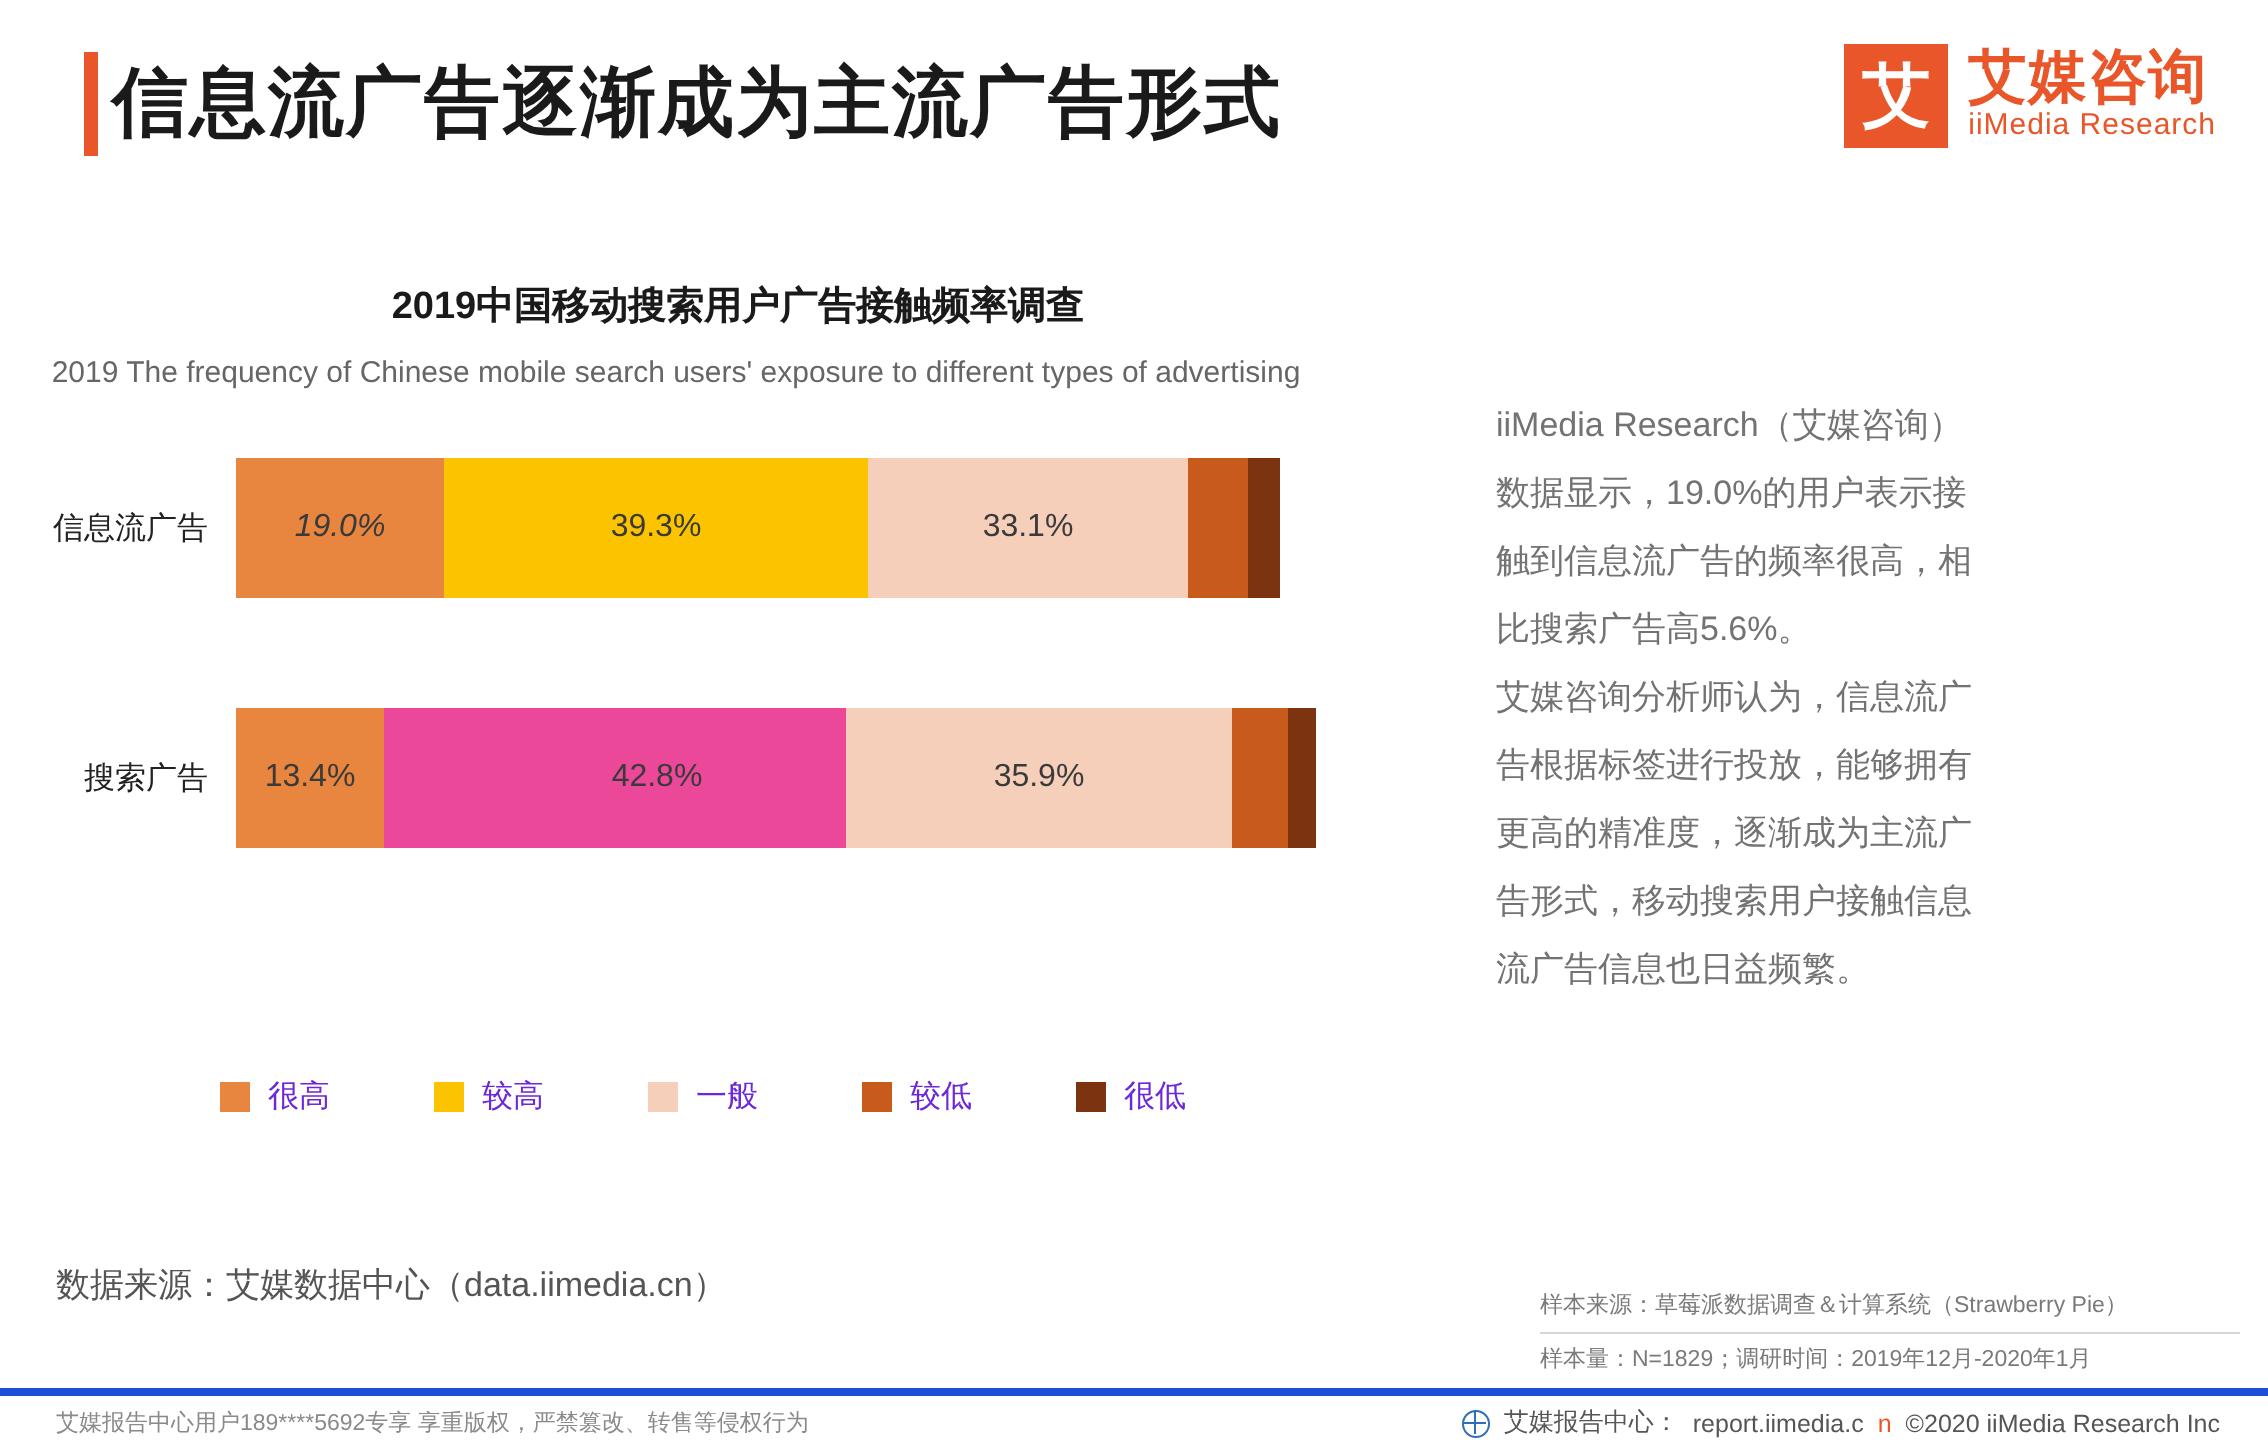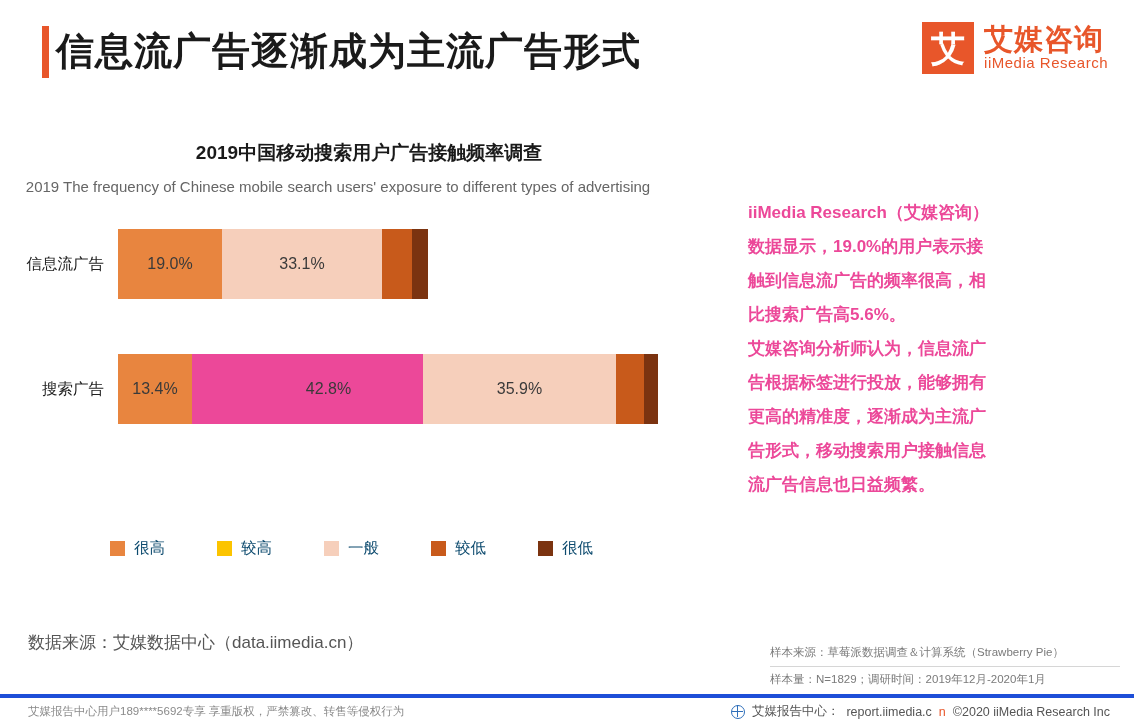--- a/index.html
+++ b/index.html
@@ -52,26 +52,26 @@
     display: flex; align-items: center; justify-content: center;
     font-size: 16px; color: #3a3a3a; overflow: hidden; white-space: nowrap;
   }
 
   .legend {
     position: absolute; left: 110px; top: 398px;
     display: flex; gap: 52px; align-items: center;
   }
   .legend-item { display: flex; align-items: center; gap: 9px; }
   .legend-swatch { width: 15px; height: 15px; display: inline-block; }
-  .legend-label { font-size: 15.5px; color: #0c4a6e; }
+  .legend-label { font-size: 15.5px; color: #6d28d9; }
 
   
   .side-text {
     position: absolute; left: 748px; top: 196px; width: 340px;
-    font-size: 17px; color: #ec4899; line-height: 2.0; font-weight: bold;
+    font-size: 17px; color: #737373; line-height: 2.0;
   }
   .side-text p { margin: 0; }
 
   
   .footnote {
     position: absolute; left: 770px; width: 350px;
     font-size: 11.5px; color: #7a7a7a;
   }
   .footnote.one { top: 645px; border-bottom: 1px solid #d6d6d6; padding-bottom: 6px; }
   .footnote.two { top: 672px; }
@@ -127,21 +127,22 @@
 
   <div class="chart-area">
     <div class="chart-title">2019中国移动搜索用户广告接触频率调查</div>
     <div class="chart-subtitle">2019 The frequency of Chinese mobile search users' exposure to different types of advertising</div>
 
     <div class="plot">
 
       <div class="row row-1">
         <div class="cat-label">信息流广告</div>
         <div class="bars">
-          <div class="seg" style="width:104px;background:#e8853f;">19.0%</div>
+          <div class="seg" style="width:104px;background:#e8853f;font-style:italic;">19.0%</div>
+          <div class="seg" style="width:212px;background:#fcc400;">39.3%</div>
           <div class="seg" style="width:160px;background:#f6cfbb;">33.1%</div>
           <div class="seg" style="width:30px;background:#c85a1b;"></div>
           <div class="seg" style="width:16px;background:#7b3310;"></div>
         </div>
       </div>
 
       <div class="row row-2">
         <div class="cat-label">搜索广告</div>
         <div class="bars">
           <div class="seg" style="width:74px;background:#e8853f;">13.4%</div>

